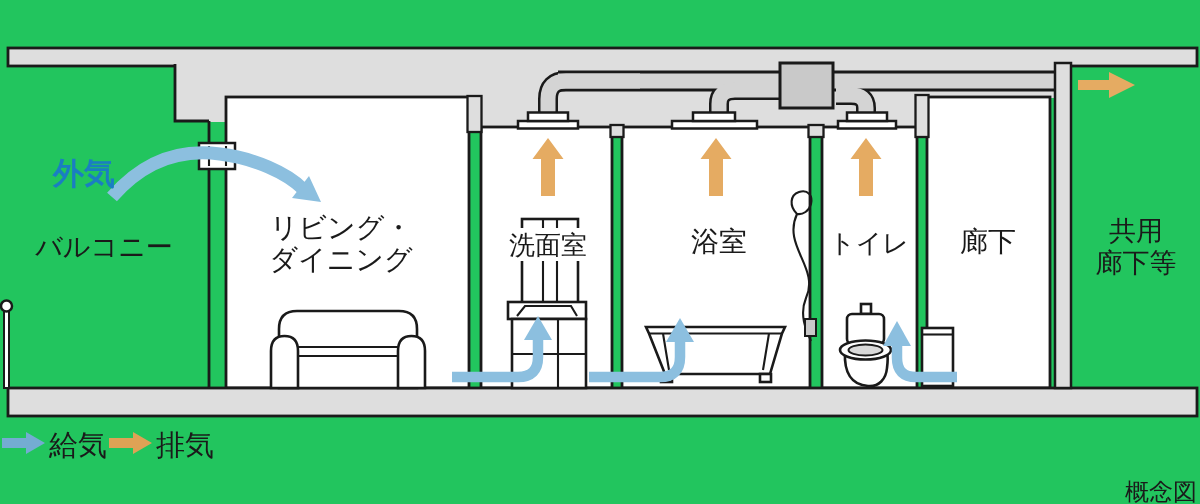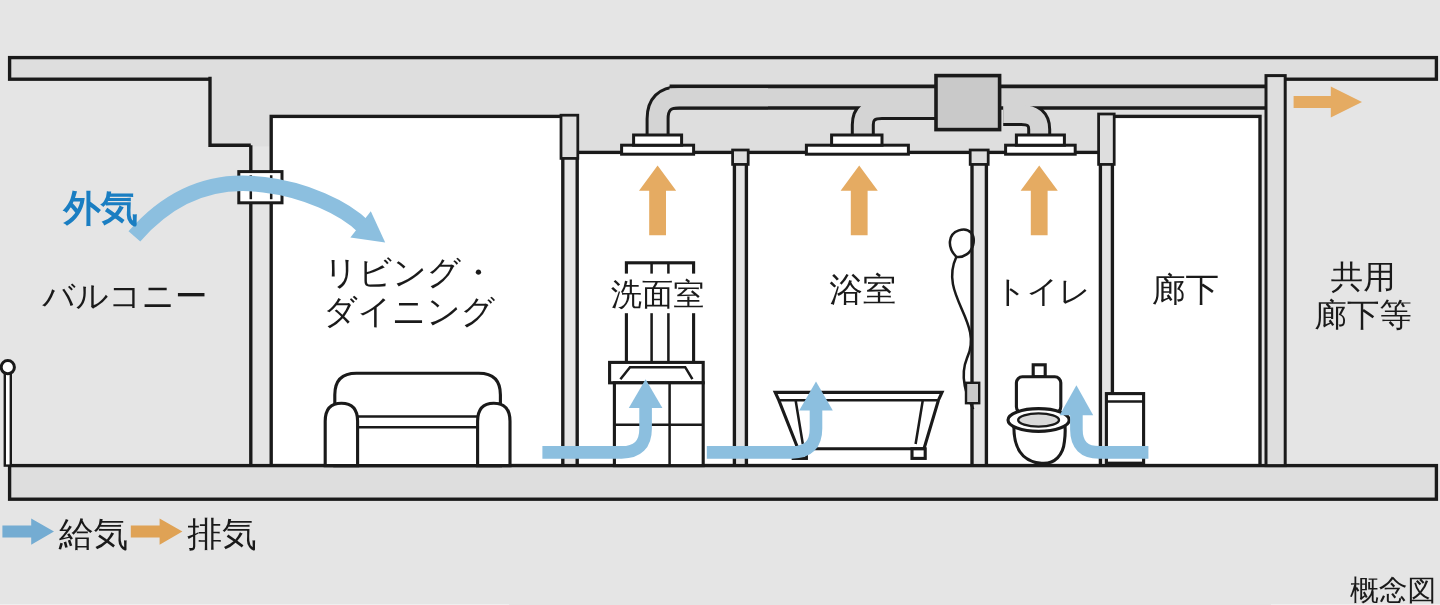--- a/index.html
+++ b/index.html
@@ -1,16 +1,16 @@
 <!DOCTYPE html>
 <html><head>
 <meta charset="utf-8">
 <style>
   html,body{margin:0;padding:0;background:#ffffff;}
-  .stage{position:relative;width:1200px;height:504px;background:#e5e5e5;overflow:hidden;
+  .stage{position:relative;width:1200px;height:504px;background:#22c55e;overflow:hidden;
          font-family:"Liberation Sans","DejaVu Sans",sans-serif;}
   svg{display:block;}
   .ln{stroke:#1a1a1a;fill:none;}
   .box{fill:#ffffff;stroke:#1a1a1a;stroke-width:2.8;}
   .slab{stroke:#1a1a1a;stroke-width:2.8;}
   .tab{stroke:#1a1a1a;stroke-width:2.3;}
   .duct-b{stroke:#1a1a1a;stroke-width:21;fill:none;stroke-linejoin:round;}
   .duct-g{stroke-width:15;fill:none;stroke-linejoin:round;}
   .riser-b{stroke:#1a1a1a;stroke-width:20;fill:none;stroke-linejoin:round;}
   .vent{fill:#ffffff;stroke:#1a1a1a;stroke-width:2.5;}

